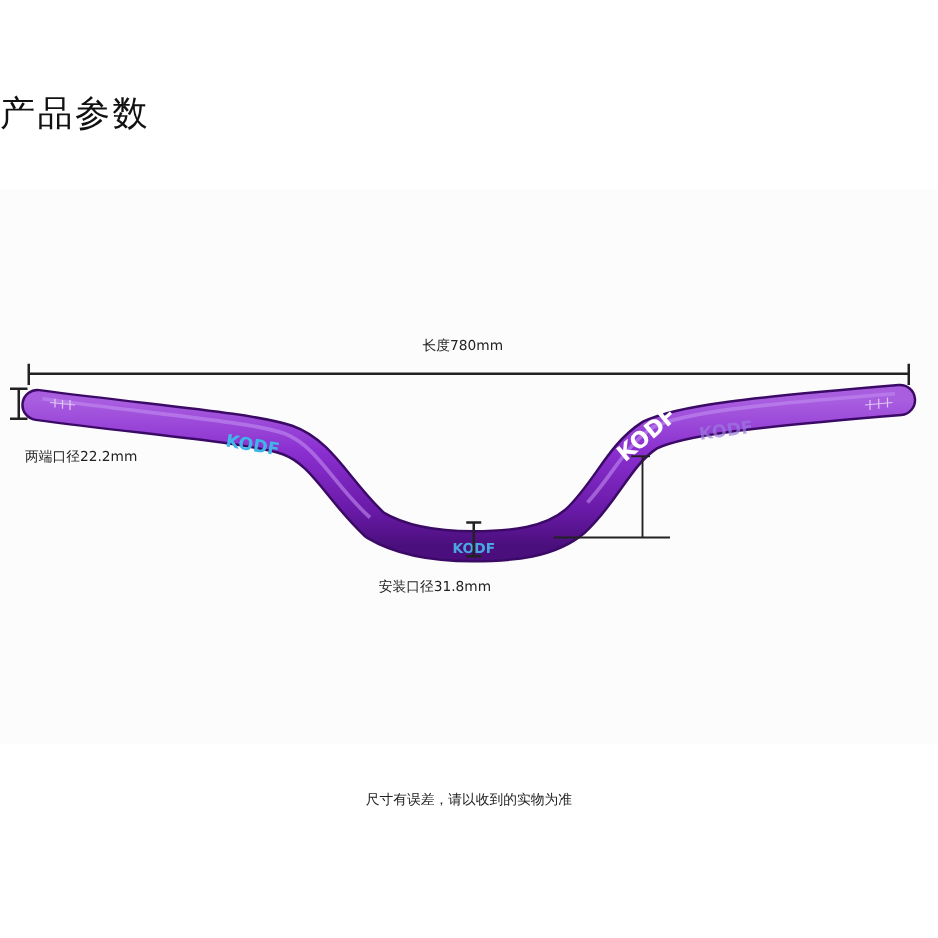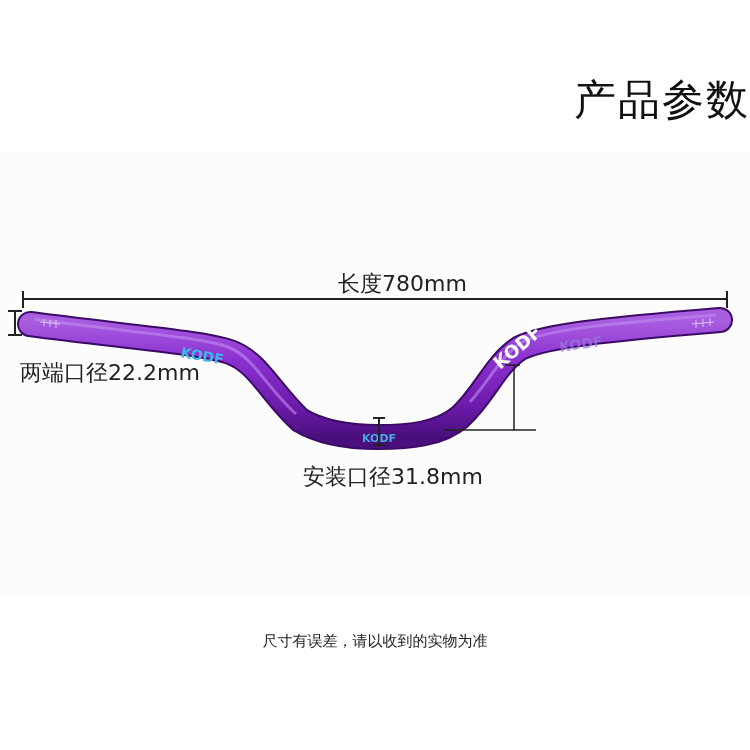--- a/index.html
+++ b/index.html
@@ -1,29 +1,29 @@
 <!DOCTYPE html>
 <html><head>
   <meta charset="utf-8">
   <style>
     html, body { margin: 0; padding: 0; background: #ffffff; }
     body { width: 750px; height: 750px; position: relative; overflow: hidden;
            font-family: "DejaVu Sans", "Liberation Sans", sans-serif; color: #1a1a1a; }
-    .title { position: absolute; left: 0; top: 72px; width: 750px; text-align: right;
-             font-size: 42px; font-weight: 400; letter-spacing: 2px; color: #111; }
+    .title { position: absolute; left: 0; top: 72px; width: 750px; text-align: left;
+             font-size: 28px; font-weight: 400; letter-spacing: 2px; color: #111; }
     .photo-panel { position: absolute; left: 0; top: 152px; width: 750px; height: 443px;
                    background: #fcfcfc; }
     .photo-panel svg { position: absolute; left: 0; top: 0; }
-    .label { position: absolute; font-size: 22px; color: #222; white-space: nowrap; }
+    .label { position: absolute; font-size: 11px; color: #222; white-space: nowrap; }
     .lbl-length { left: 338px; top: 117px; }
     .lbl-end { left: 20px; top: 206px; }
     .lbl-rise { left: 533px; top: 234px; }
     .lbl-clamp { left: 303px; top: 310px; text-align: right; }
     .footer-note { position: absolute; left: 0; top: 632px; width: 750px; text-align: center;
-                   font-size: 15px; color: #222; }
+                   font-size: 11px; color: #222; }
   </style>
 </head>
 <body>
 
 <div class="title">产品参数</div>
 
 <div class="photo-panel">
   <svg width="750" height="443" viewBox="0 0 750 443">
     <defs>
       <linearGradient id="barGrad" x1="0" y1="0" x2="0" y2="1">

